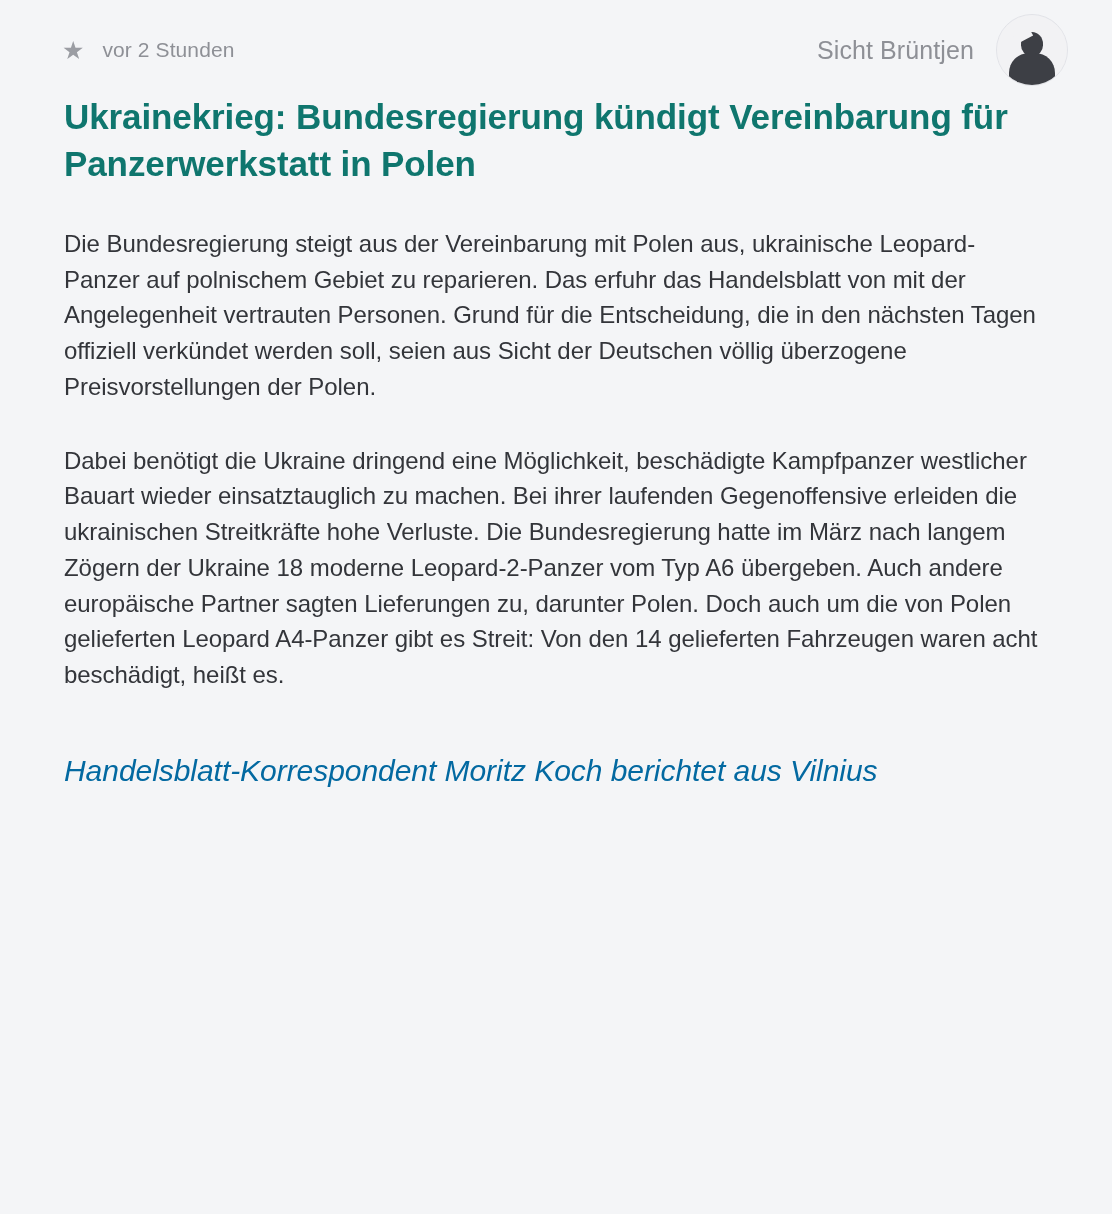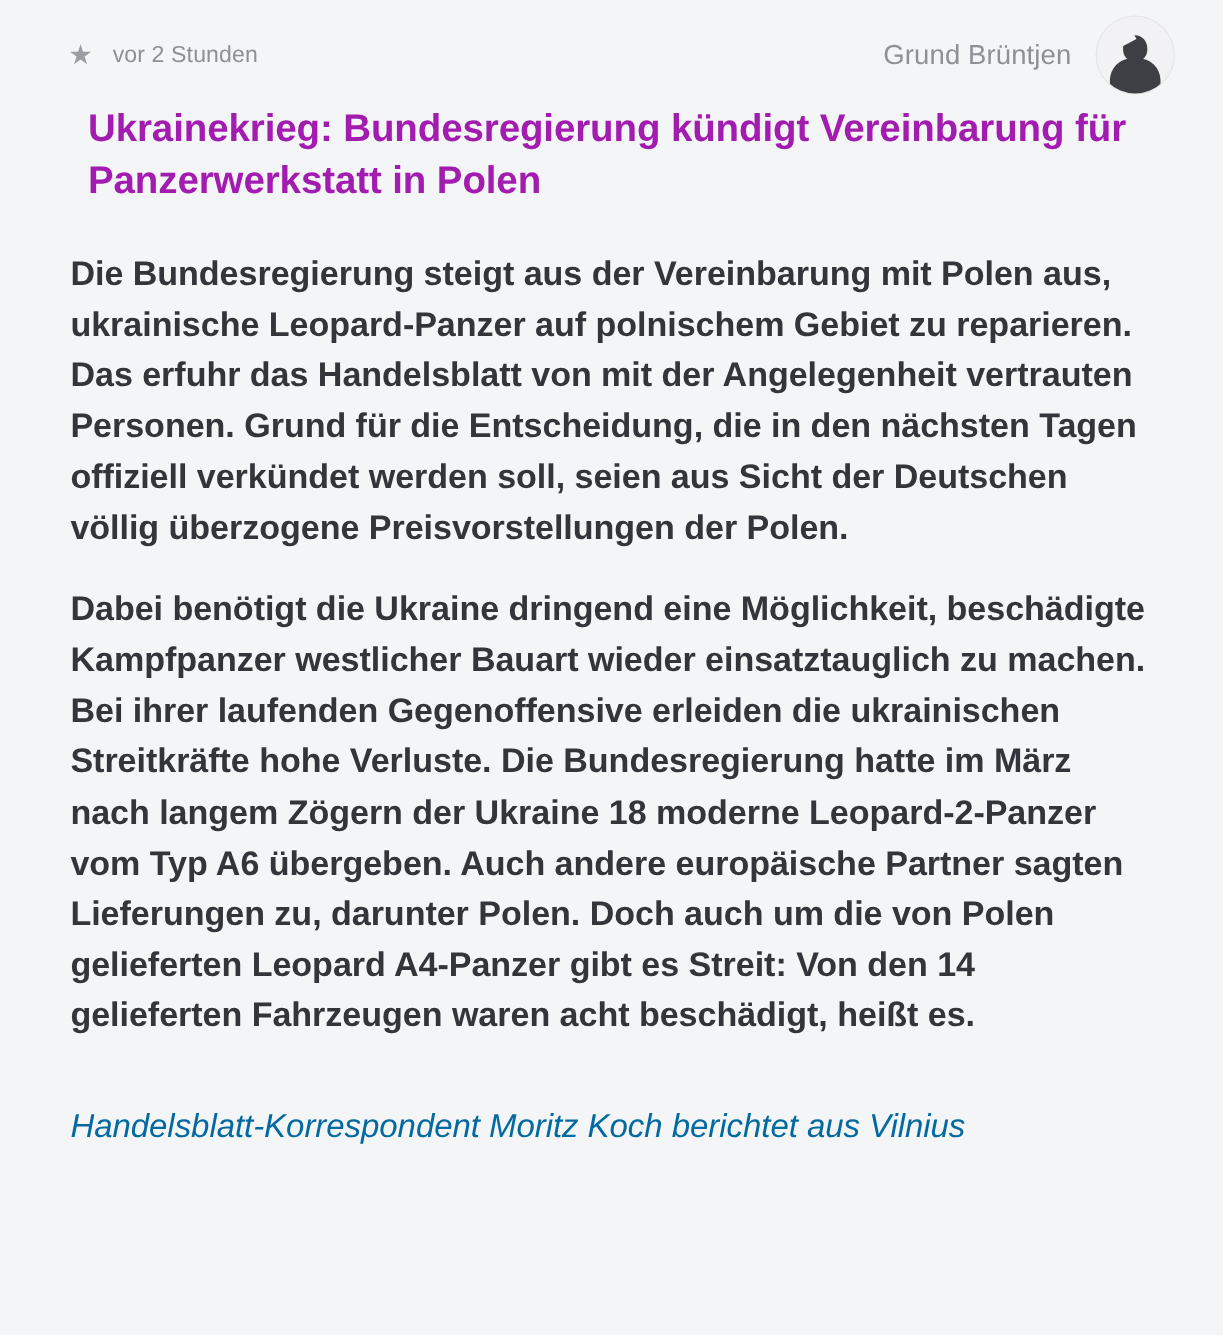--- a/index.html
+++ b/index.html
@@ -99,59 +99,59 @@
     height: 8px;
     background: #f2f2f4;
     transform: rotate(-28deg);
   }
 
   
   .content {
     padding: 0 62px 0 64px;
   }
   h1.headline {
-    margin: 28px 0 0 16px;
+    margin: 28px 0 0 0;
     font-size: 35px;
     line-height: 1.34;
     font-weight: bold;
-    color: #a21caf;
+    color: #0f766e;
     letter-spacing: -0.1px;
     max-width: 990px;
   }
   p.body-text {
     margin: 38px 0 0 0;
-    font-size: 31px;
+    font-size: 24px;
     line-height: 1.49;
     color: #33353a;
-    font-weight: bold;
+    font-weight: normal;
     letter-spacing: -0.05px;
     max-width: 1005px;
   }
   p.body-text.second {
-    margin-top: 28px;
+    margin-top: 38px;
   }
   p.byline {
     margin: 56px 0 0 0;
     font-size: 30px;
     line-height: 1.45;
     font-style: italic;
     color: #0369a1;
     letter-spacing: -0.05px;
   }
 </style>
 </head>
 <body>
 
 <div class="article-card">
 
   <div class="meta-row">
     <span class="star-icon">★</span>
     <span class="timestamp">vor 2 Stunden</span>
     <span class="meta-spacer"></span>
-    <span class="author-name">Grund Brüntjen</span>
+    <span class="author-name">Sicht Brüntjen</span>
     <span class="avatar">
       <span class="av-bg"></span>
       <span class="av-head"></span>
       <span class="av-body"></span>
       <span class="av-arm"></span>
     </span>
   </div>
 
   <div class="content">
     <h1 class="headline">Ukrainekrieg: Bundesregierung kündigt Vereinbarung für Panzerwerkstatt in Polen</h1>

